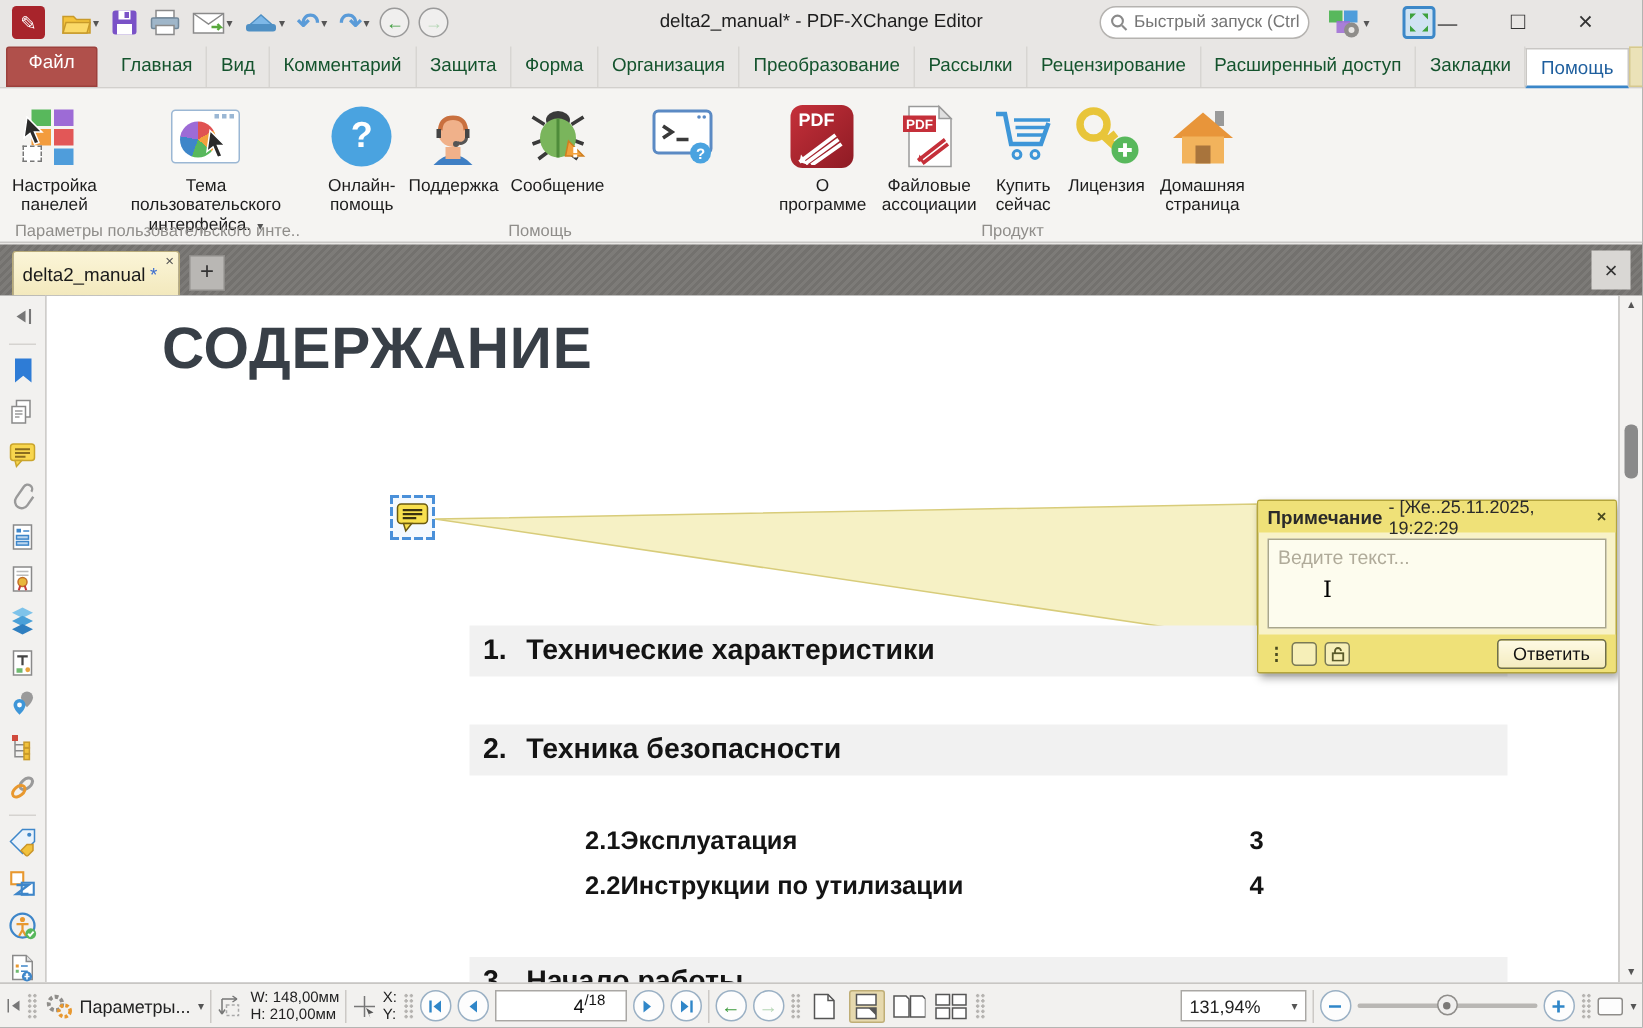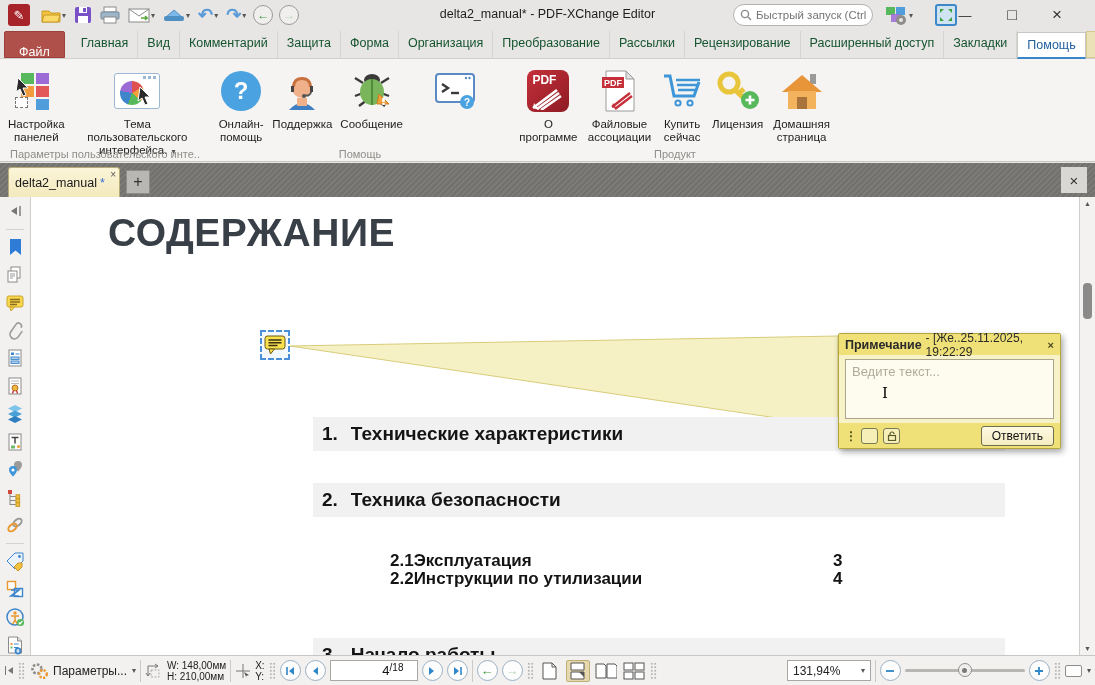--- a/index.html
+++ b/index.html
@@ -35,21 +35,21 @@
   .wbtn{ position:absolute; top:0; width:34px; height:30px; display:flex;
          align-items:center; justify-content:center; font-size:13px; color:#333;}
 
   
   .rtabs{ position:absolute; left:0; top:30px; width:1095px; height:29px;
           display:flex; align-items:flex-end; background:#e8e6e4;
           border-bottom:1px solid #d2d0cd; }
   .rtab{ padding:5px 9px 6px; font-size:12.5px; color:#14532d; white-space:nowrap;
          border-right:1px solid #d7d5d2; height:27px;}
   .rtab.file{ background:#b0504b; color:#fff; border:1px solid #9c403c;
-              border-radius:2px 2px 0 0; margin:0 7px 0 4px; padding:13px 14px 6px;}
+              border-radius:2px 2px 0 0; margin:0 7px 0 4px; padding:2px 14px 6px;}
   .rtab.active{ background:#fff; color:#1f5f9e; border:1px solid #c9c7c4;
                 border-bottom:2px solid #3a86c8; margin-bottom:-1px;}
   .rtab.ctx{ background:#ebe2b8; border:1px solid #d6c98f; margin-bottom:0;}
 
   
   .ribbon{ position:absolute; left:0; top:59px; width:1095px; height:103px;
            background:#f5f4f2; border-bottom:1px solid #c9c7c5;
            display:flex; align-items:stretch;}
   .rgroup{ position:relative; display:flex; align-items:flex-start;
            padding:3px 4px 16px; }
@@ -128,21 +128,21 @@
              display:flex; align-items:center; justify-content:center;}
   .tocbar{ position:absolute; left:282px; width:692px; height:34px;
            background:#f1f1f1; display:flex; align-items:center;
            padding-left:9px; gap:13px; font-size:19px; font-weight:700; color:#141414;}
   .tocsub{ position:absolute; left:282px; width:692px; height:24px;
            display:flex; align-items:center; padding-left:77px; 
            font-size:17px; font-weight:600; color:#141414;}
   .tocsub .pg{ position:absolute; left:520px; font-weight:600;}
 
   
-  .note{ position:absolute; left:807px; top:136px; width:223px; height:116px;
+  .note{ position:absolute; left:807px; top:136px; width:240px; height:116px;
          background:#f8f2c8; border:1px solid #b4a53c; border-radius:2px;
          box-shadow:2px 3px 6px rgba(0,0,0,.35); display:flex;
          flex-direction:column;}
   .nhead{ height:21px; background:#efe178; display:flex; align-items:center;
           padding:0 6px; font-size:12px; color:#2a2a2a; gap:4px;}
   .nhead b{ font-size:12.5px;}
   .nhead .nclose{ margin-left:auto; font-size:11px; color:#4a4a20; font-weight:bold;}
   .nbody{ flex:1; padding:4px 6px;}
   .ntext{ width:100%; height:100%; background:#fdfcee; border:1px solid #a9a68c;
           padding:4px 6px; font-size:13px; color:#b0ab9a; position:relative;}
@@ -620,21 +620,21 @@
       </div>
       <div class="tocbar" style="top:286px">
         <span>2.</span>
         <span>Техника безопасности</span>
       </div>
       <div class="tocsub" style="top:352px">
         <span>2.1</span>
         <span>Эксплуатация</span>
         <span class="pg">3</span>
       </div>
-      <div class="tocsub" style="top:370px">
+      <div class="tocsub" style="top:382px">
         <span>2.2</span>
         <span>Инструкции по утилизации</span>
         <span class="pg">4</span>
       </div>
       <div class="tocbar" style="top:441px">
         <span>3.</span>
         <span>Начало работы</span>
       </div>
 
       <div class="note">

